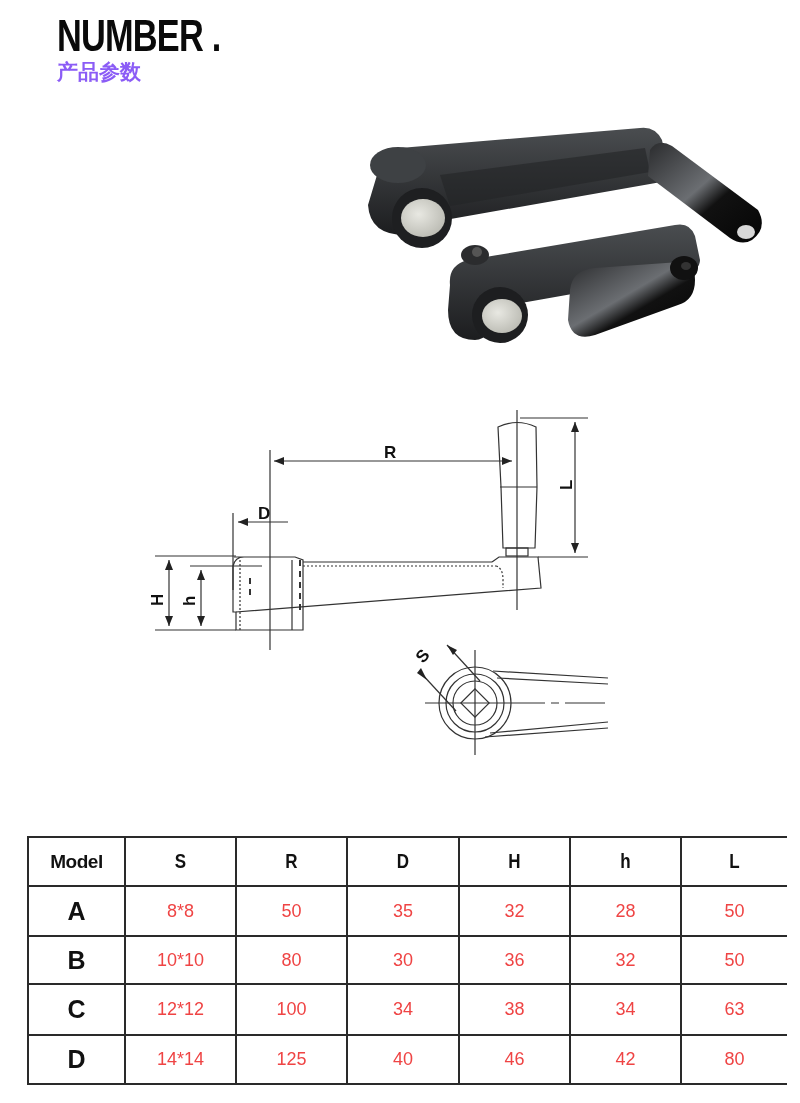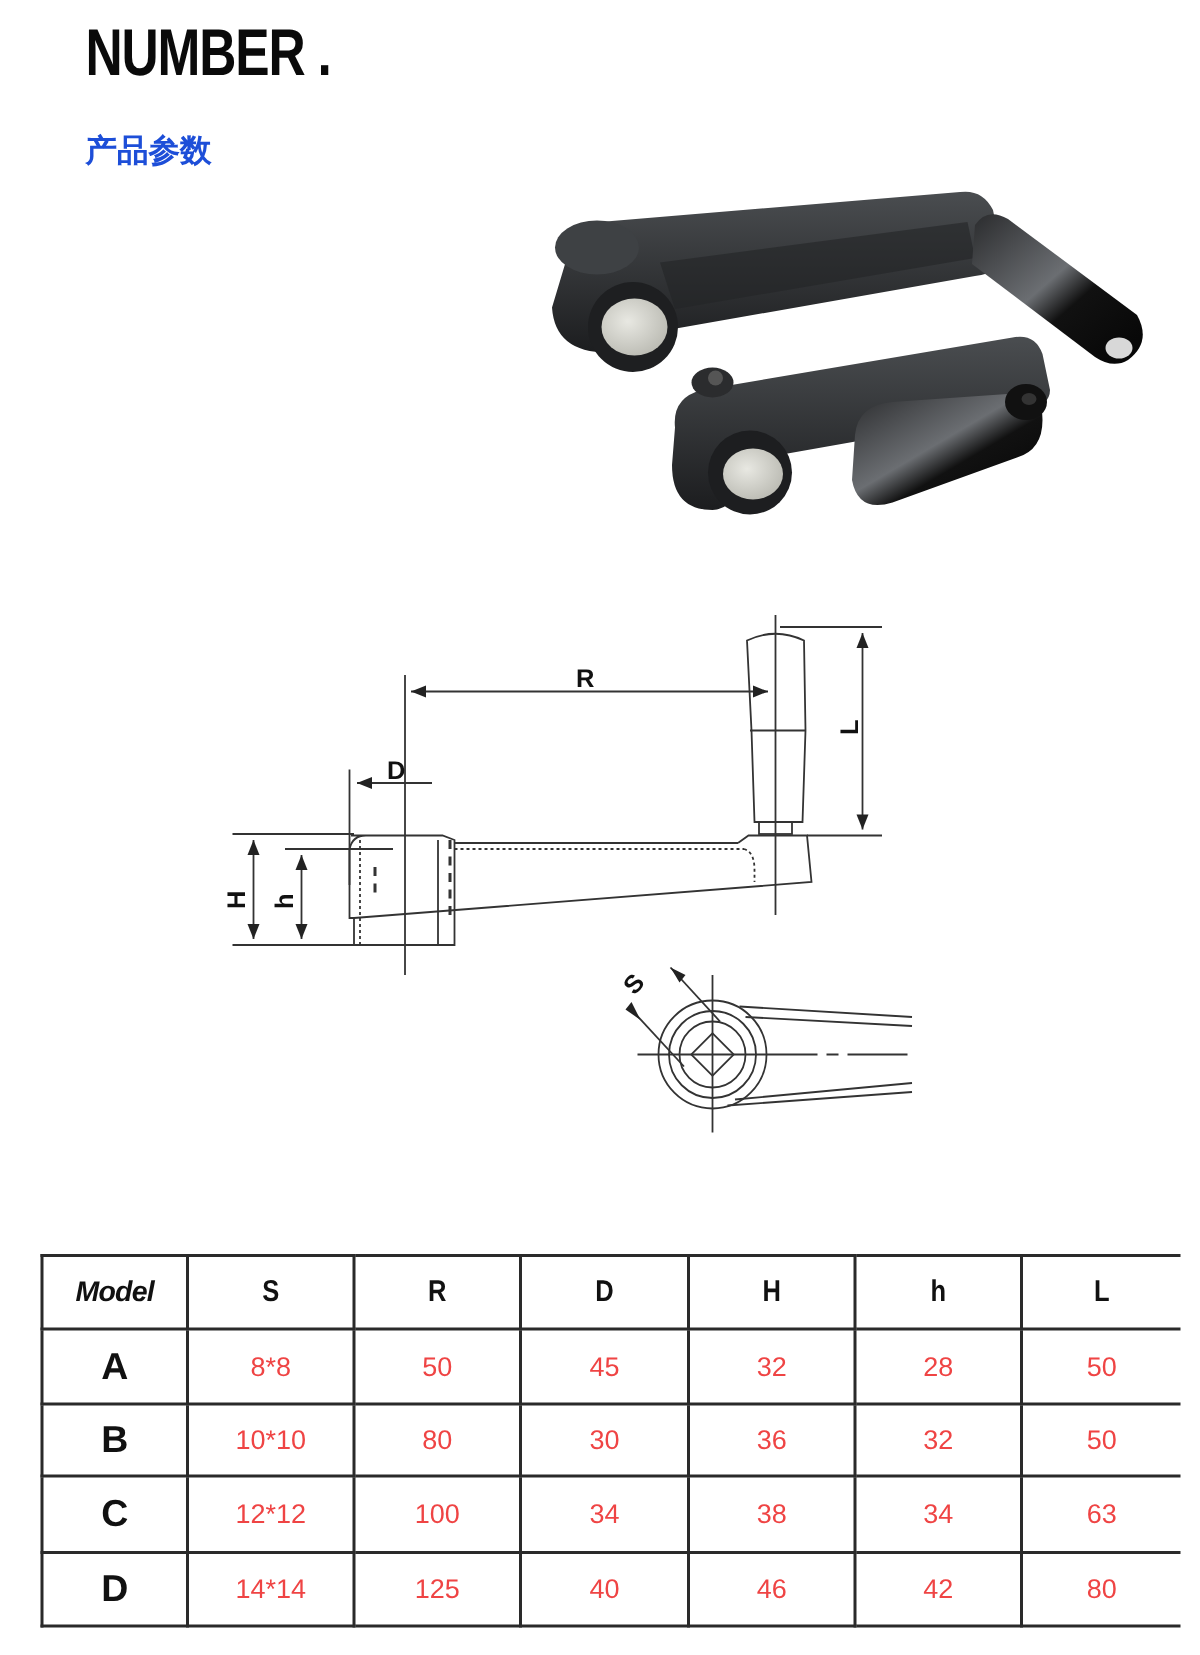--- a/index.html
+++ b/index.html
@@ -1,24 +1,24 @@
 <!DOCTYPE html>
 <html><head>
 <meta charset="utf-8">
 <style>
   html, body { margin:0; padding:0; background:#ffffff; }
   body { width:800px; height:1103px; position:relative; overflow:hidden; font-family:"Liberation Sans", sans-serif; color:#111; }
   .title { position:absolute; left:57px; top:14px; font-family:"Liberation Sans", sans-serif; font-weight:bold; font-size:44px; line-height:44px; letter-spacing:-1px; transform:scaleX(0.78); transform-origin:left top; color:#0a0a0a; }
-  .subtitle { position:absolute; left:57px; top:60px; font-family:"DejaVu Sans", sans-serif; font-weight:bold; font-size:21px; line-height:24px; color:#1d4ed8;margin-top:28px; }
+  .subtitle { position:absolute; left:57px; top:60px; font-family:"DejaVu Sans", sans-serif; font-weight:bold; font-size:21px; line-height:24px; color:#8b5cf6; }
   .photo { position:absolute; left:350px; top:110px; width:430px; height:250px; }
   .drawing { position:absolute; left:140px; top:400px; width:480px; height:360px; }
   .spec-table { position:absolute; left:27px; top:836px; border-collapse:collapse; }
   .spec-table td { border:2px solid #2a2a2a; text-align:center; vertical-align:middle; padding:0; }
   .spec-table tr td:last-child { border-right:none; }
-  .spec-table .hdr-model { font-family:"Liberation Sans", sans-serif; font-weight:bold; font-size:19px; letter-spacing:-0.5px;font-style:italic; }
+  .spec-table .hdr-model { font-family:"Liberation Sans", sans-serif; font-weight:bold; font-size:19px; letter-spacing:-0.5px; }
   .spec-table .hdr { font-family:"Liberation Sans", sans-serif; font-weight:bold; font-size:20px; transform:scaleX(0.85); }
   .spec-table .model { font-family:"Liberation Sans", sans-serif; font-weight:bold; font-size:25px; }
   .spec-table .val { font-family:"Liberation Sans", sans-serif; font-size:18px; color:#ef4444; }
 </style>
 </head>
 <body>
 
 <div class="title">NUMBER .</div>
 <div class="subtitle">产品参数</div>
 
@@ -162,21 +162,21 @@
           <div class="hdr">h</div>
         </td>
     <td>
           <div class="hdr">L</div>
         </td>
   </tr>
   <tr style="height:50px">
     <td class="model">A</td>
     <td class="val">8*8</td>
     <td class="val">50</td>
-    <td class="val">45</td>
+    <td class="val">35</td>
     <td class="val">32</td>
     <td class="val">28</td>
     <td class="val">50</td>
   </tr>
   <tr style="height:48px">
     <td class="model">B</td>
     <td class="val">10*10</td>
     <td class="val">80</td>
     <td class="val">30</td>
     <td class="val">36</td>

